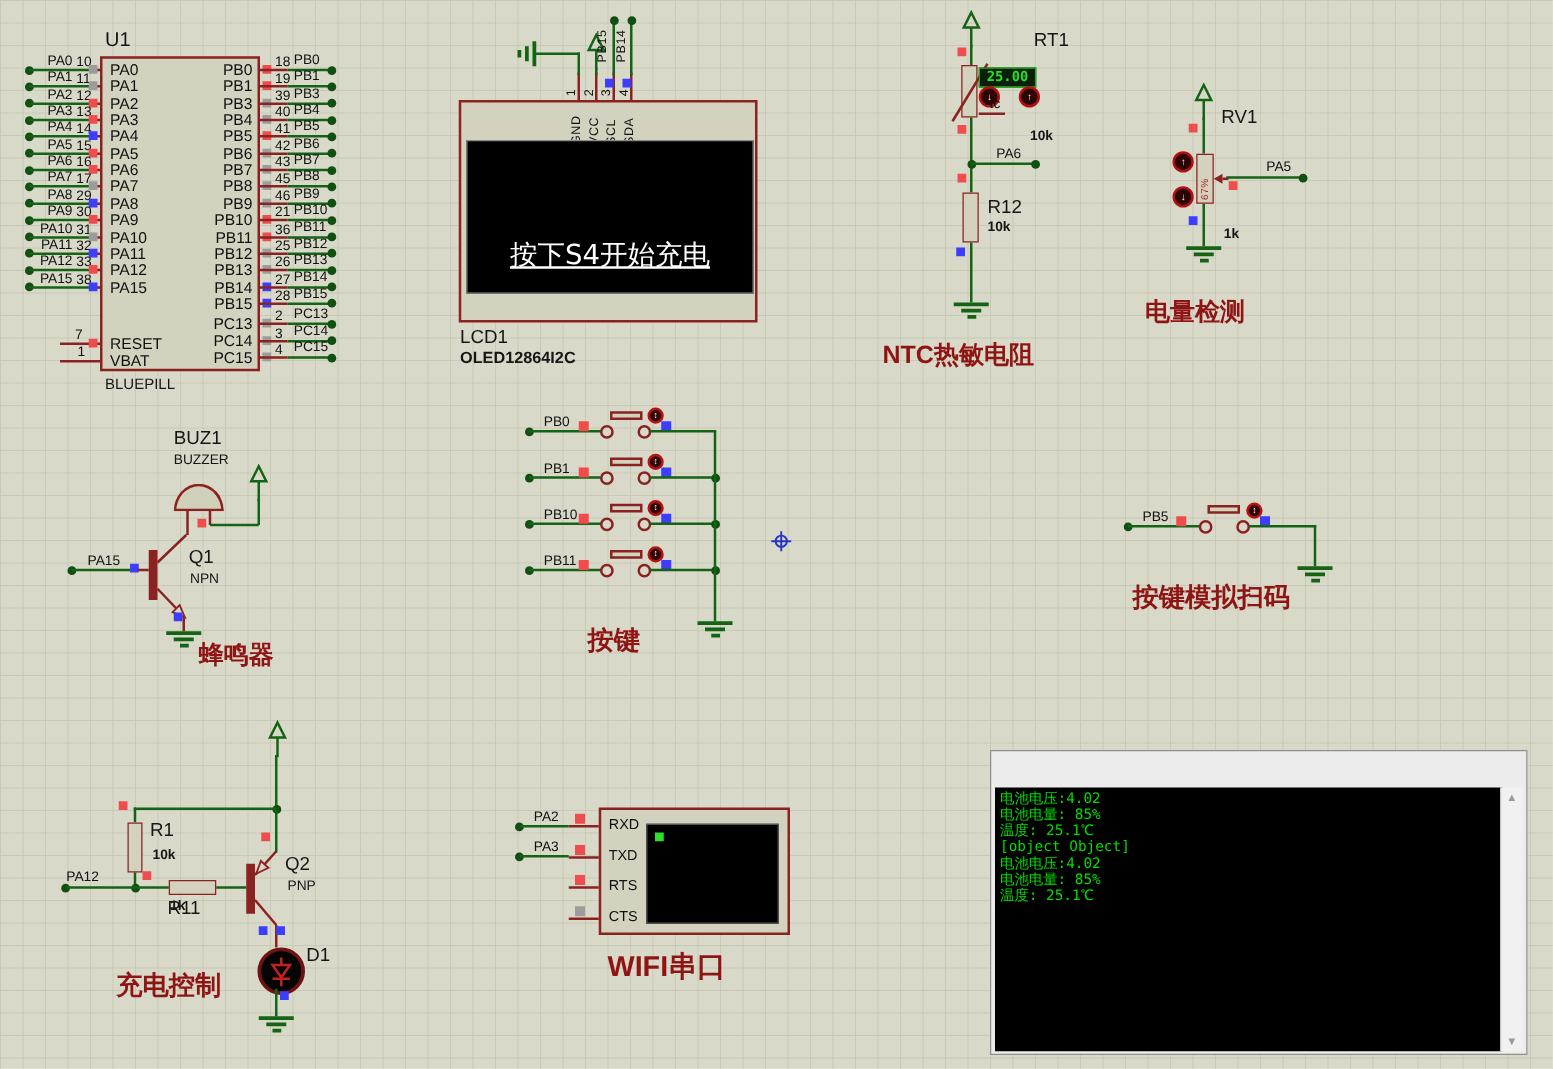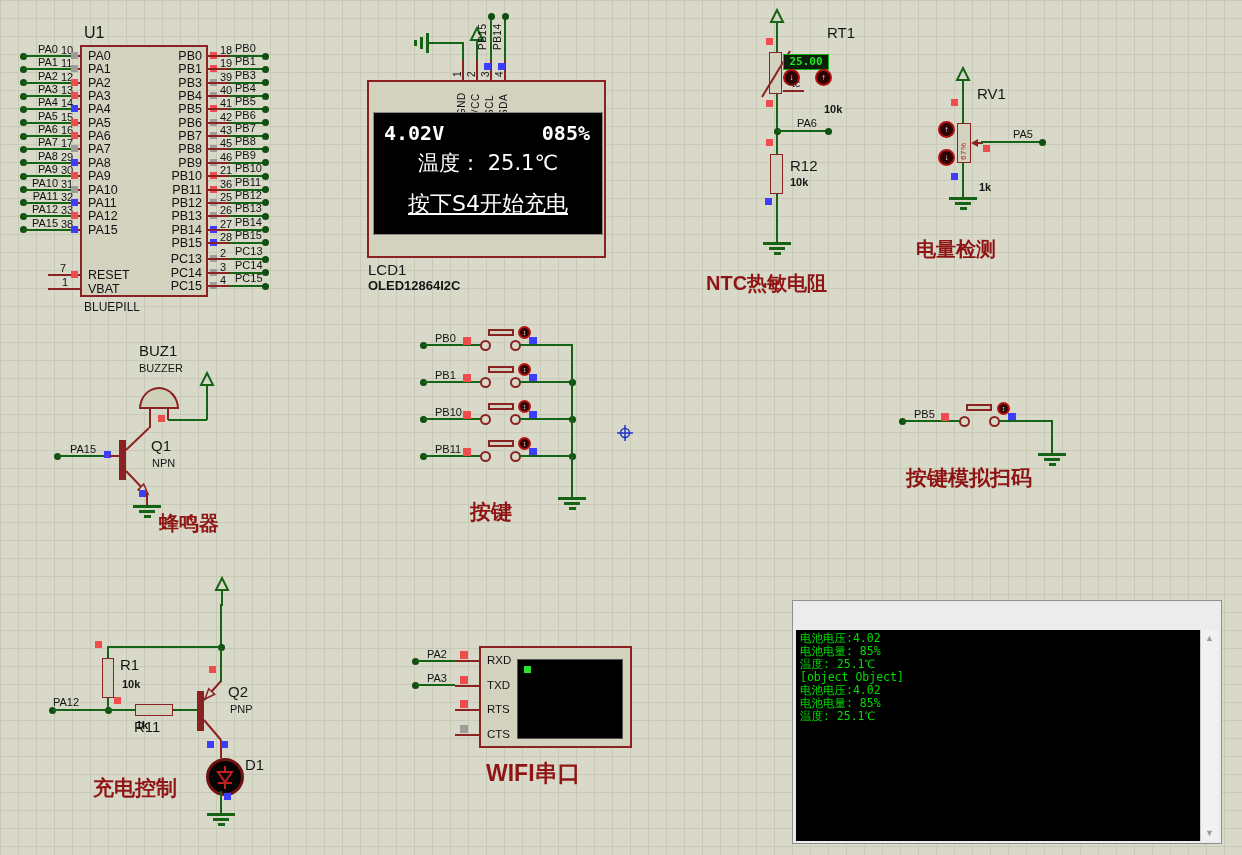--- a/index.html
+++ b/index.html
@@ -456,25 +456,20 @@
   <div class="vtext" style="left:480px;top:62px;height:15px;">3</div>
   <div class="vtext" style="left:494px;top:62px;height:15px;">4</div>
 
   <div class="body" style="left:367px;top:80px;width:239px;height:178px;"></div>
   <div class="vtext" style="left:456px;top:84px;height:32px;">GND</div>
   <div class="vtext" style="left:470px;top:84px;height:32px;">VCC</div>
   <div class="vtext" style="left:484px;top:84px;height:32px;">SCL</div>
   <div class="vtext" style="left:498px;top:84px;height:32px;">SDA</div>
 
   <div class="lcdscreen">
-    <div class="lcdline1">
-      <span>4.02V</span>
-      <span>085%</span>
-    </div>
-    <div class="lcdline" style="top:36px;">温度： 25.1℃</div>
     <div class="lcdline" style="top:76px;font-size:22px;text-decoration:underline;">按下S4开始充电</div>
   </div>
   <div class="ref" style="left:368px;top:261px;">LCD1</div>
   <div class="part" style="left:368px;top:278px;font-weight:600;font-size:13px;">OLED12864I2C</div>
 
   <svg class="abs" style="left:769px;top:8px;" width="16" height="30">
     <path d="M8 2 L14 14 L2 14 Z" fill="none" stroke="#156315" stroke-width="2"></path>
     <line x1="8" y1="14" x2="8" y2="30" stroke="#156315" stroke-width="2"></line>
   </svg>
   <div class="w" style="left:776px;top:36px;width:2px;height:16px;"></div>

